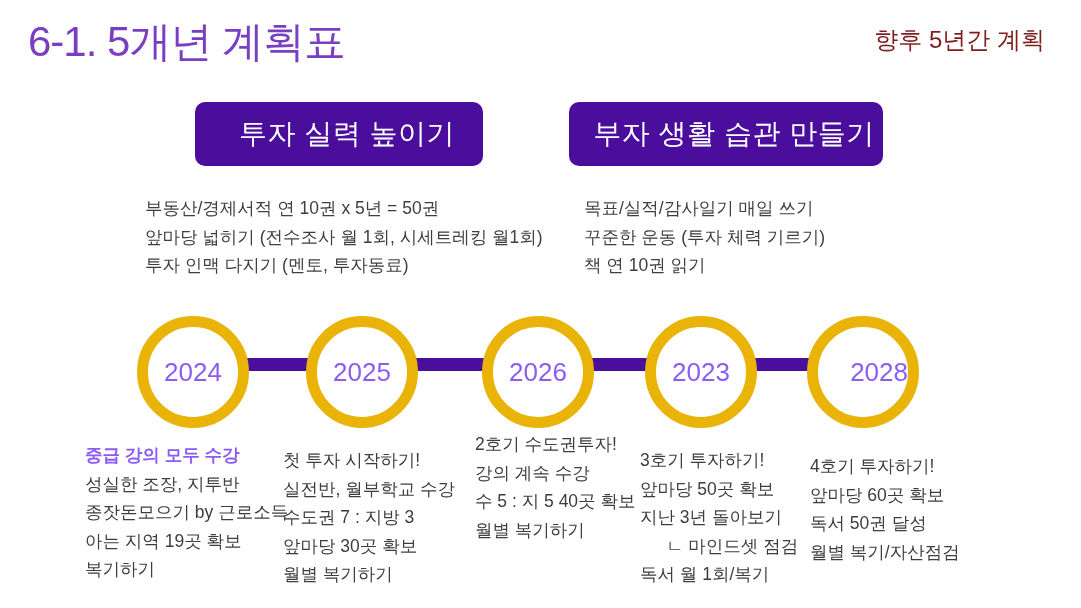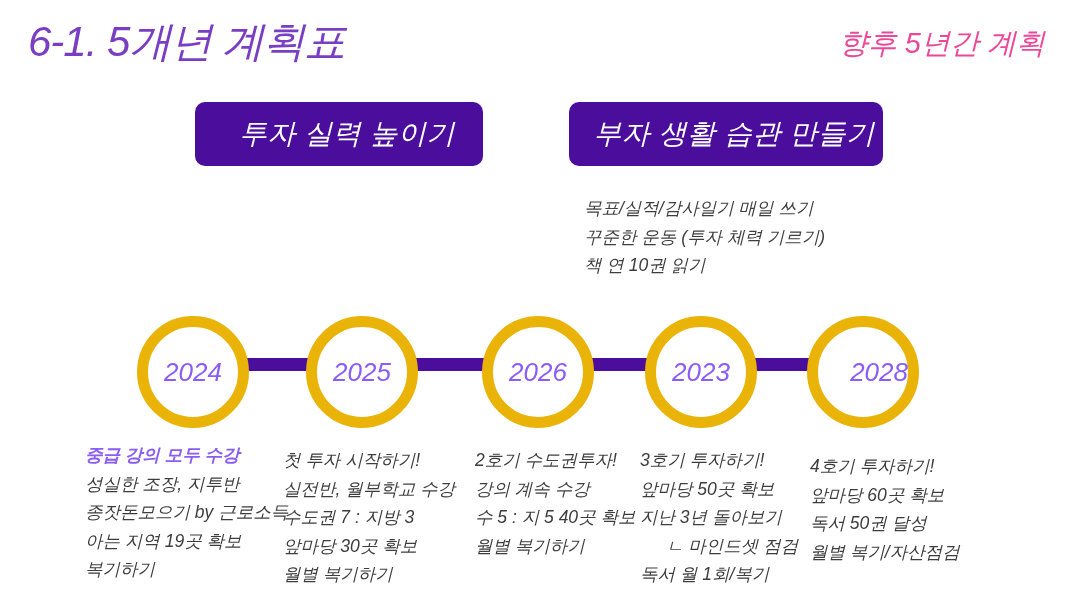--- a/index.html
+++ b/index.html
@@ -1,26 +1,26 @@
 <!DOCTYPE html>
 <html><head>
 <meta charset="utf-8">
 <style>
   html,body{margin:0;padding:0;background:#fff;}
   .slide{
     position:relative;width:1081px;height:608px;background:#ffffff;
-    font-family:"Liberation Sans",sans-serif;overflow:hidden;font-style:italic;
+    font-family:"Liberation Sans",sans-serif;overflow:hidden;
   }
   .title{
     position:absolute;left:28px;top:14px;
     font-size:42px;color:#7a3ec2;letter-spacing:-1px;
   }
   .subtitle{
     position:absolute;right:36px;top:24px;
-    font-size:29px;color:#ec4899;
+    font-size:24px;color:#7f1d1d;
   }
   .goal-box{
     position:absolute;top:102px;height:64px;background:#4a0d9c;
     border-radius:10px;color:#ffffff;font-size:28px;
     display:flex;align-items:center;justify-content:center;
     letter-spacing:0.5px;
     padding-left:16px;
   }
   .box1{left:195px;width:272px;}
   .box2{left:569px;width:298px;}
@@ -40,37 +40,42 @@
     display:flex;align-items:center;justify-content:center;
     font-size:26px;color:#8b5cf6;
   }
   .c1{left:137px;}.c2{left:306px;}.c3{left:482px;}.c4{left:645px;}.c5{left:807px;justify-content:flex-end;}
   .notes{
     position:absolute;font-size:17.5px;line-height:28.5px;
     color:#3d3d3d;white-space:nowrap;
   }
   .col1{left:85px;top:441px;}
   .col2{left:283px;top:446px;}
-  .col3{left:475px;top:446px;}
+  .col3{left:475px;top:430px;}
   .col4{left:640px;top:446px;}
   .col5{left:810px;top:452px;}
   .red{color:#8b5cf6;font-weight:bold;}
   .indent{padding-left:26px;}
 </style>
 </head>
 <body>
 
 <div class="slide">
 
   <div class="title">6-1. 5개년 계획표</div>
   <div class="subtitle">향후 5년간 계획</div>
 
   <div class="goal-box box1">투자 실력 높이기</div>
   <div class="goal-box box2">부자 생활 습관 만들기</div>
 
+  <div class="goal-lines lines-left">
+    <div>부동산/경제서적 연 10권 x 5년 = 50권</div>
+    <div>앞마당 넓히기 (전수조사 월 1회, 시세트레킹 월1회)</div>
+    <div>투자 인맥 다지기 (멘토, 투자동료)</div>
+  </div>
 
   <div class="goal-lines lines-right">
     <div>목표/실적/감사일기 매일 쓰기</div>
     <div>꾸준한 운동 (투자 체력 기르기)</div>
     <div>책 연 10권 읽기</div>
   </div>
 
   <div>
     <div class="connector"></div>
     <div class="circle c1">

